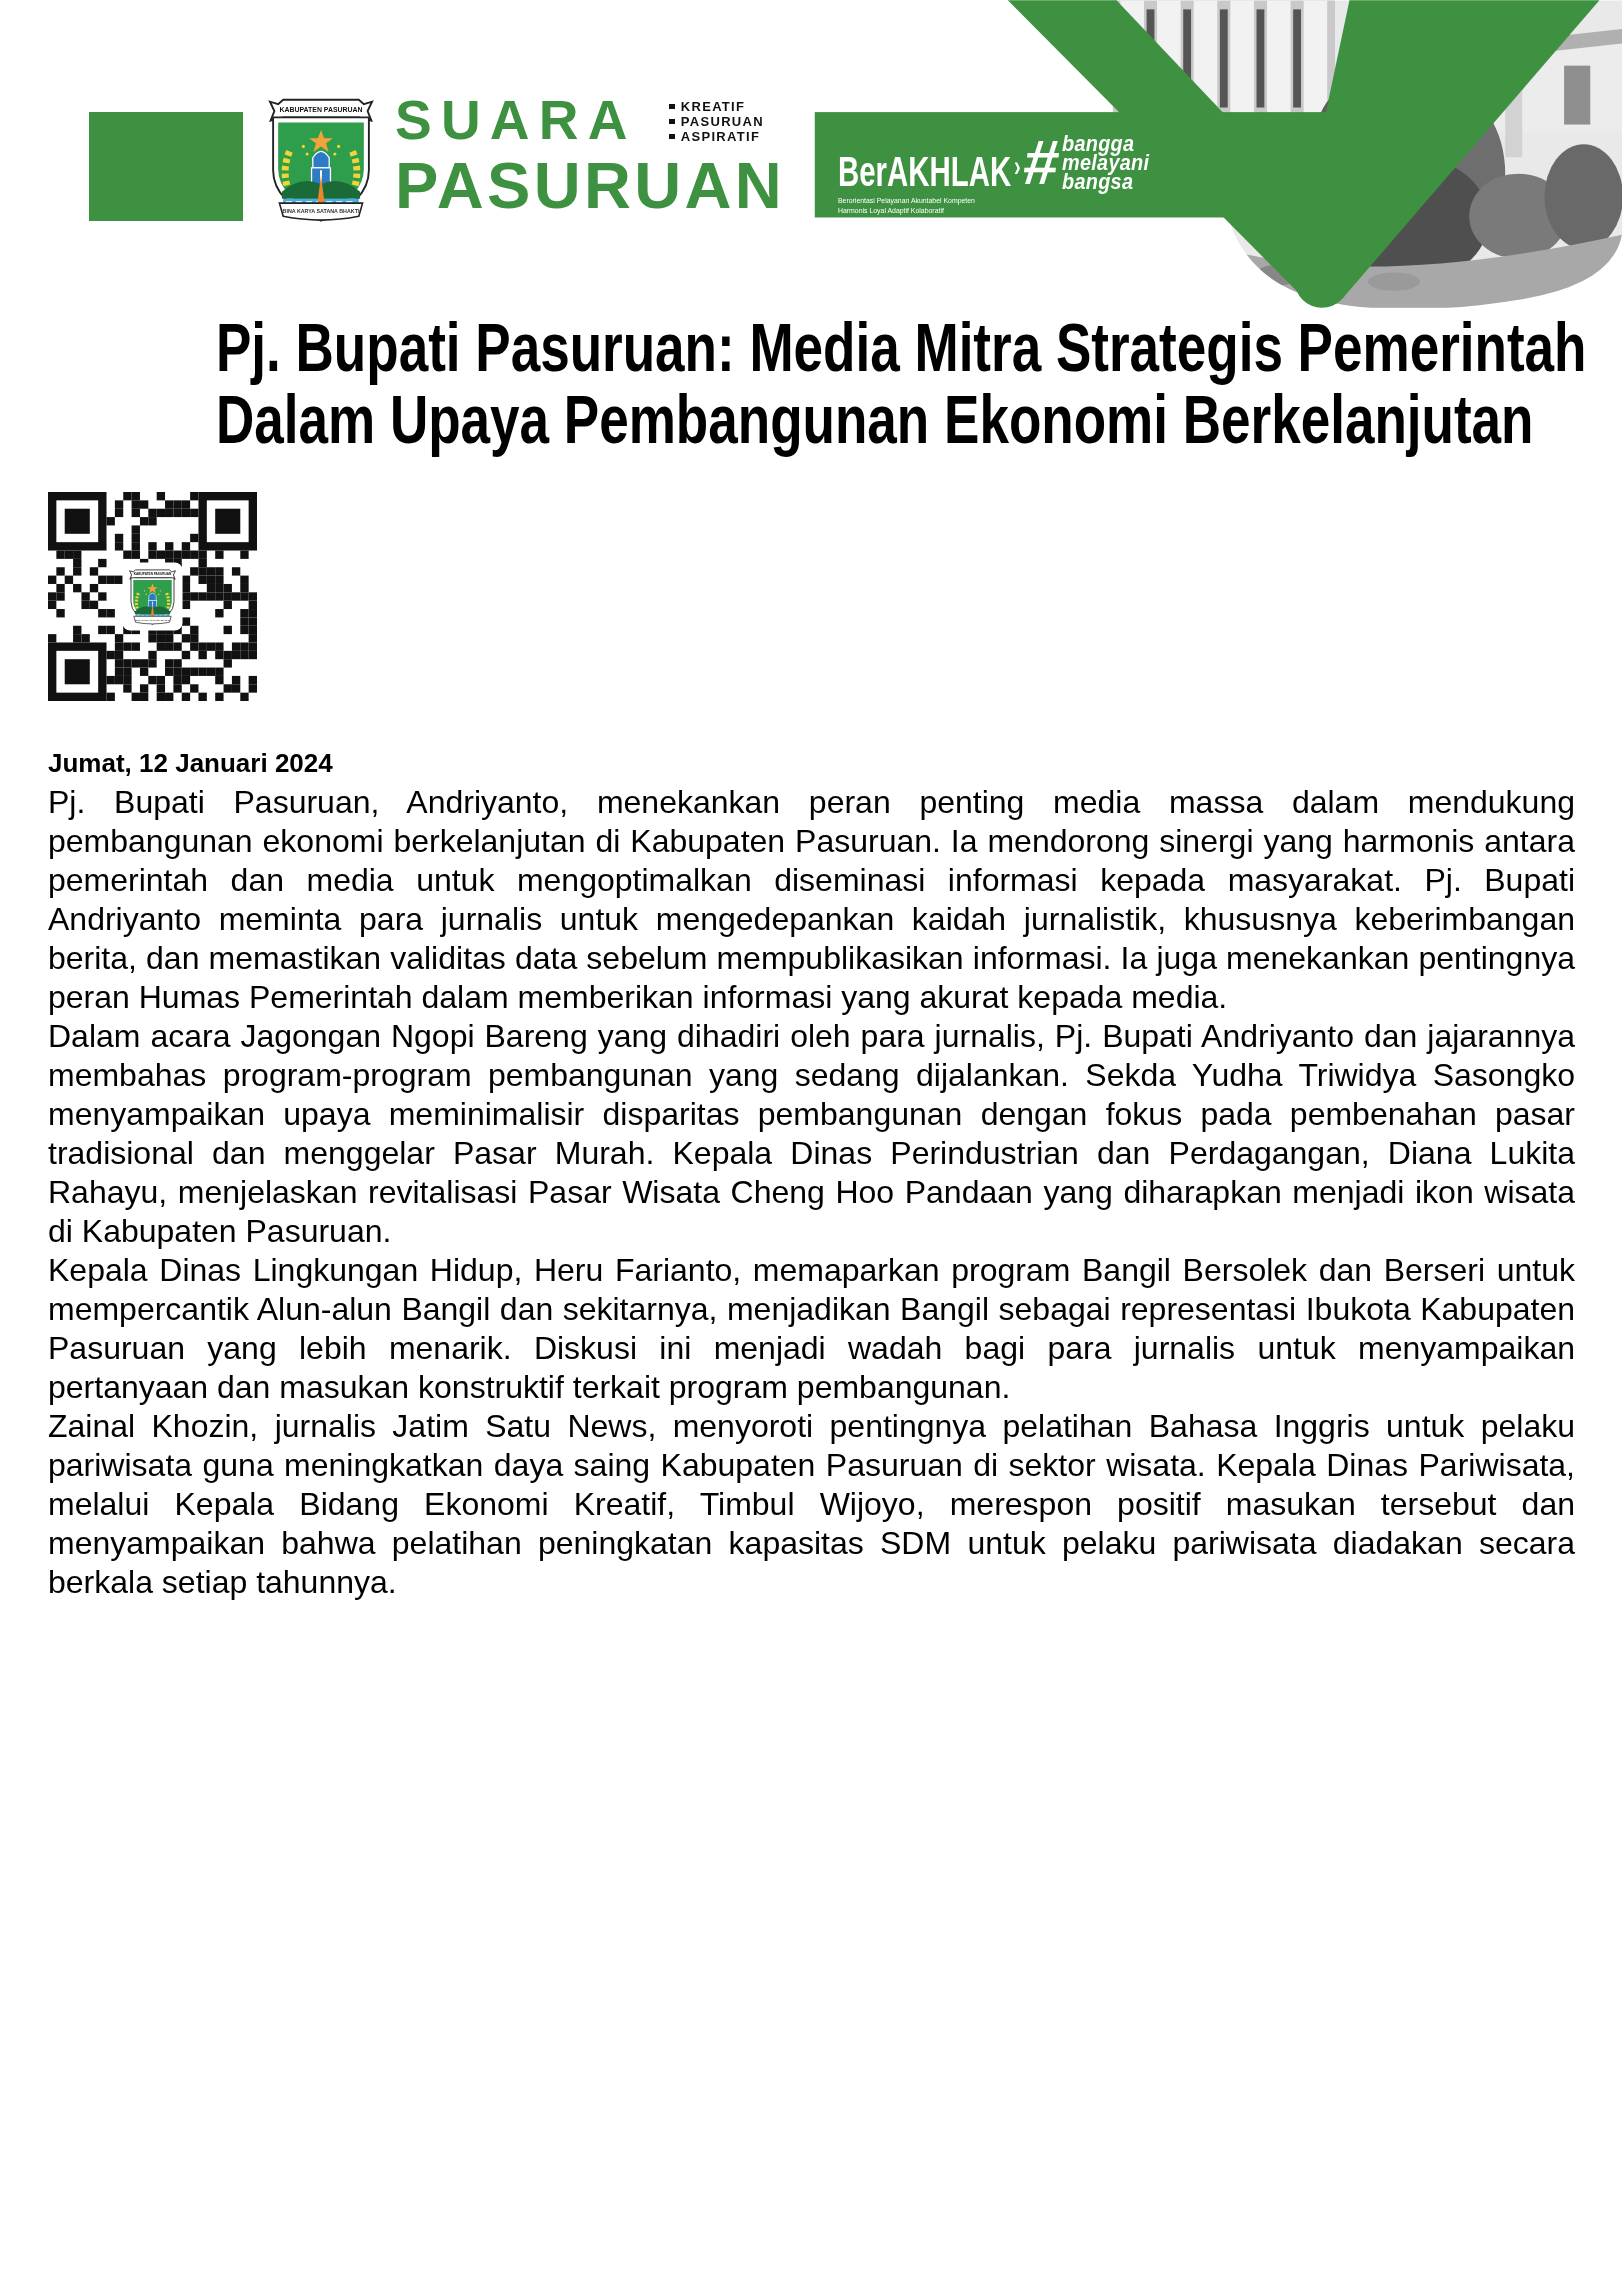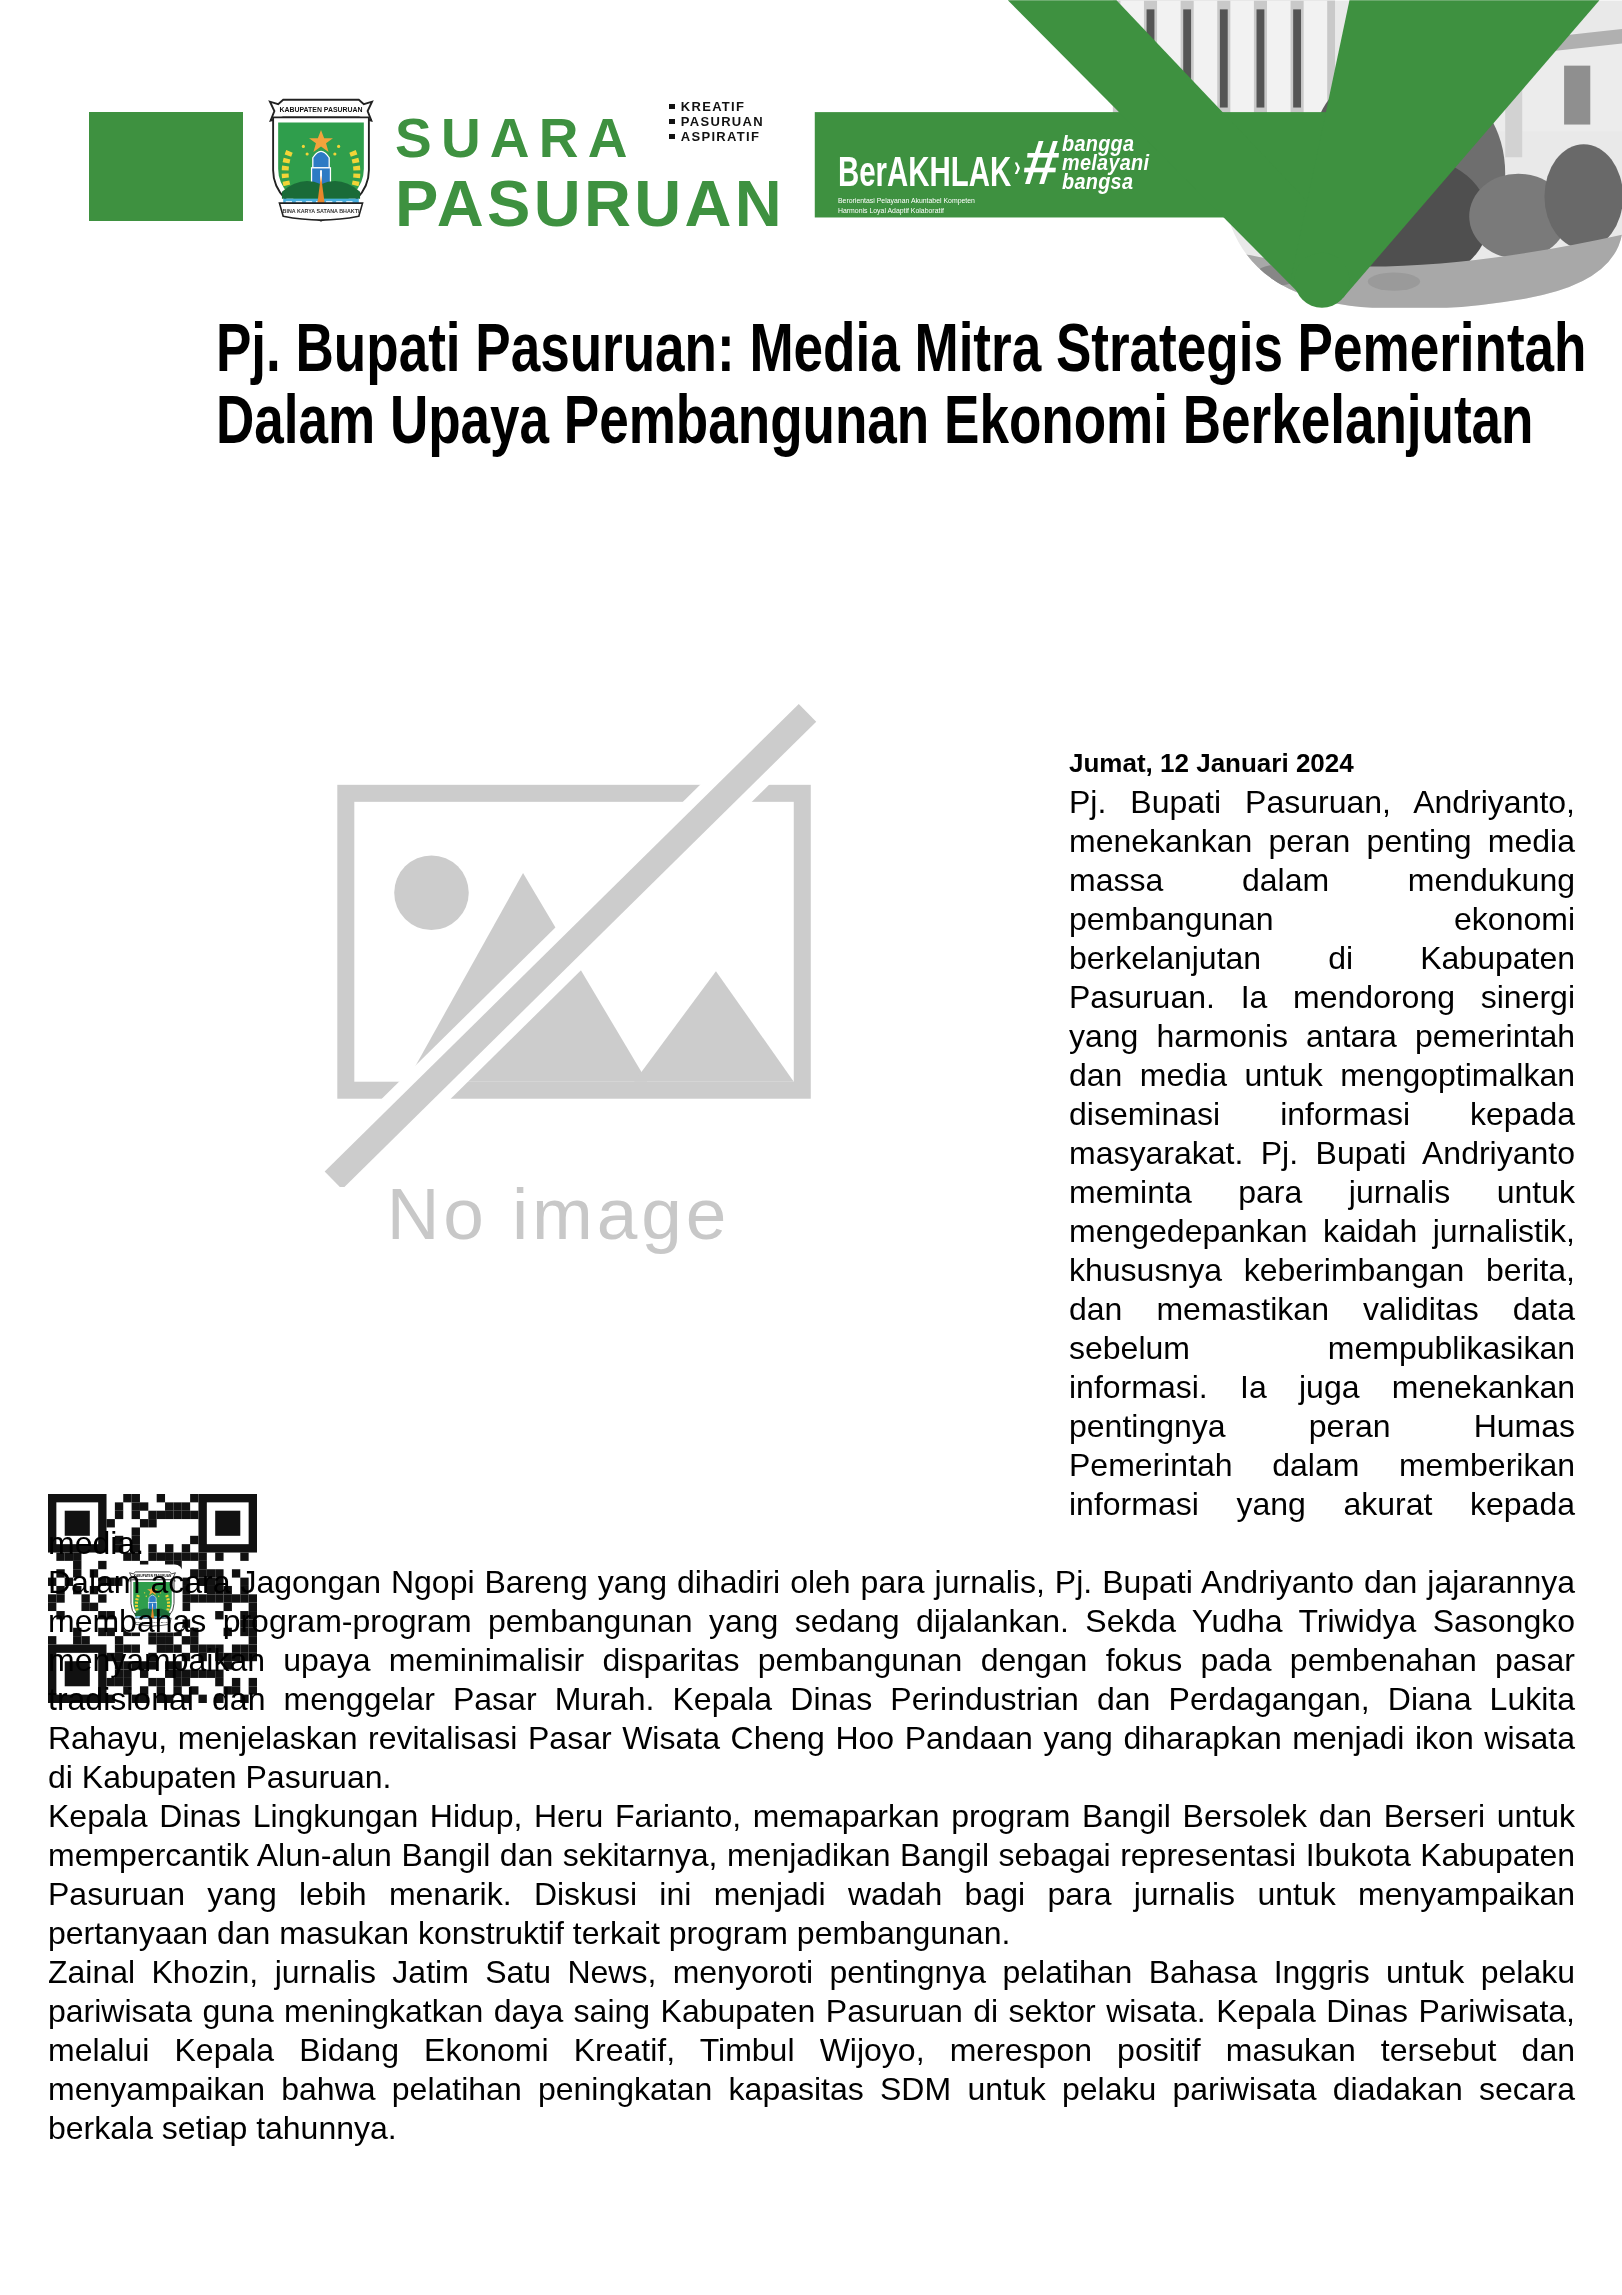--- a/index.html
+++ b/index.html
@@ -5,21 +5,21 @@
   * { margin:0; padding:0; box-sizing:border-box; }
   html,body { background:#888; }
   .page {
     position:relative; width:1623px; height:2295px; background:#ffffff;
     overflow:hidden; font-family:"Liberation Sans", sans-serif; color:#000;
   }
   
   .hero-svg { position:absolute; left:0; top:0; width:1623px; height:308px; }
   .green-block { position:absolute; left:89px; top:112px; width:154px; height:109px; background:var(--green); }
   .crest-header { position:absolute; left:263px; top:96px; width:116px; height:126px; }
-  .brand { position:absolute; left:395px; top:111px; line-height:1; color:var(--green); font-weight:900; }
+  .brand { position:absolute; left:395px; top:93px; line-height:1; color:var(--green); font-weight:900; }
   .brand-line1 { font-size:55px; letter-spacing:9.2px; }
   .brand-line2 { font-size:65px; letter-spacing:3.3px; margin-top:5.2px; }
   .tagline { position:absolute; left:669px; top:99px; list-style:none; }
   .tagline li { display:flex; align-items:center; height:15px; }
   .tagline .bullet { width:5.9px; height:5.9px; background:#111; margin-right:5.9px; flex:0 0 auto; }
   .tagline .tg-label { font-size:13px; font-weight:bold; letter-spacing:1.3px; color:#111; white-space:nowrap; }
   .berakhlak { position:absolute; left:838px; top:152px; color:#fff; }
   .ba-title { font-size:42px; font-weight:bold; line-height:39px; transform:scaleX(0.70); transform-origin:left center; white-space:nowrap; }
   .ba-chevron { font-size:30px; font-weight:bold; display:inline-block; transform:translateY(-10.5px); margin-left:3.9px; }
   .ba-sub { font-size:7.5px; line-height:9.2px; transform:scaleX(0.92); transform-origin:left center; white-space:nowrap; margin-top:0.7px; }
@@ -163,33 +163,20 @@
     </div>
   </header>
 
   <main class="article">
     <h1 class="headline">
       <div>Pj. Bupati Pasuruan: Media Mitra Strategis Pemerintah</div>
       <div>Dalam Upaya Pembangunan Ekonomi Berkelanjutan</div>
     </h1>
 
     <div class="body">
-      <div class="placeholder">
-        <div class="ph-inner">
-          <svg width="530" height="497" viewBox="0 0 810 760">
-            <rect x="79" y="158" width="698" height="454" fill="none" stroke="#cccccc" stroke-width="26"></rect>
-            <circle cx="210" cy="310" r="57" fill="#cccccc"></circle>
-            <polygon points="172,599 350,280 540,599" fill="#cccccc"></polygon>
-            <polygon points="520,599 645,430 764,599" fill="#cccccc"></polygon>
-            <line x1="60" y1="750" x2="785" y2="35" stroke="#ffffff" stroke-width="74"></line>
-            <line x1="60" y1="750" x2="785" y2="35" stroke="#cccccc" stroke-width="38"></line>
-          </svg>
-          <div class="no-image-label">No image</div>
-        </div>
-      </div>
 
       <div class="qr-box" id="qr-box"><svg width="209" height="209" viewBox="0 0 320 320">
             <rect width="320" height="320" fill="#fff"></rect>
             <rect x="115.2" y="0.0" width="12.8" height="12.8" fill="#111111"></rect>
             <rect x="128.0" y="0.0" width="12.8" height="12.8" fill="#111111"></rect>
             <rect x="166.4" y="0.0" width="12.8" height="12.8" fill="#111111"></rect>
             <rect x="217.6" y="0.0" width="12.8" height="12.8" fill="#111111"></rect>
             <rect x="102.4" y="12.8" width="12.8" height="12.8" fill="#111111"></rect>
             <rect x="128.0" y="12.8" width="12.8" height="12.8" fill="#111111"></rect>
             <rect x="140.8" y="12.8" width="12.8" height="12.8" fill="#111111"></rect>

